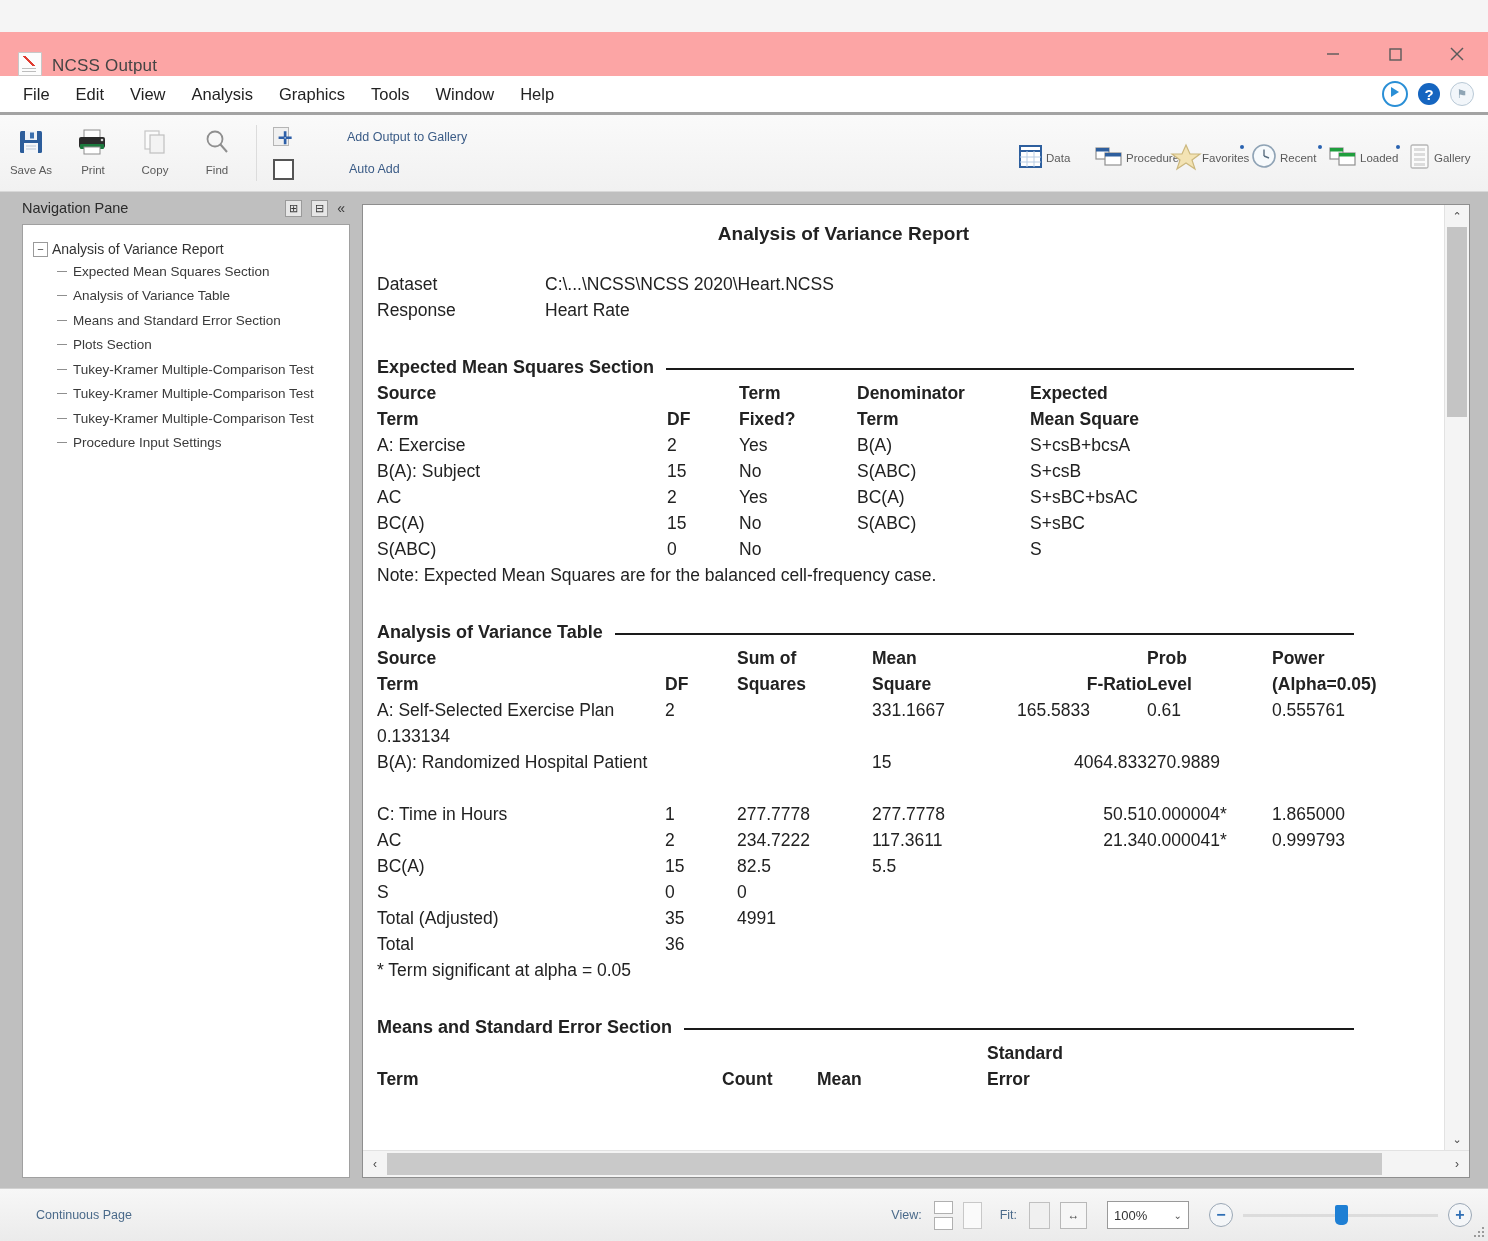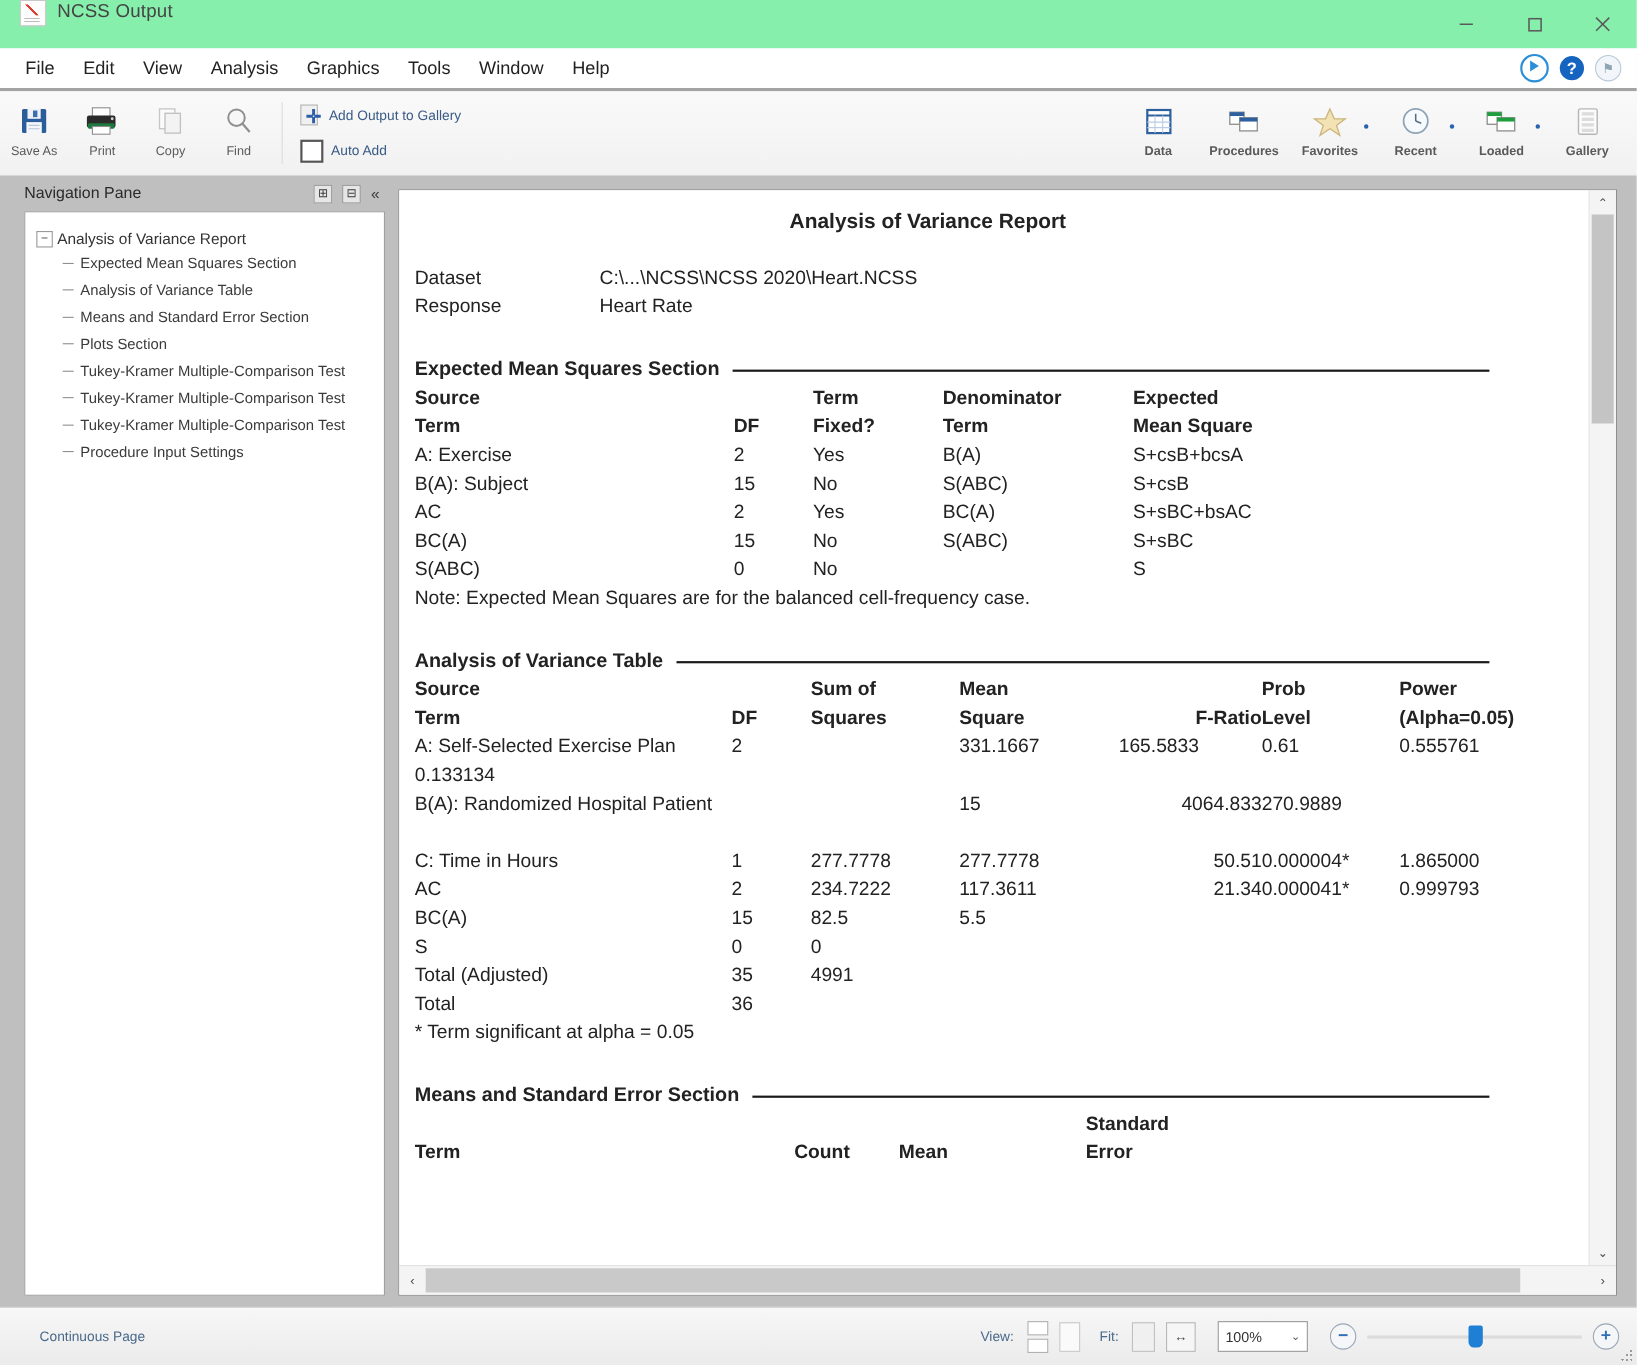--- a/index.html
+++ b/index.html
@@ -12,23 +12,24 @@
   .app {
     position: relative;
     width: 1488px; height: 1241px;
     background: #f5f5f5;
     display: flex; flex-direction: column;
   }
 
   
   .titlebar {
     height: 44px; flex: 0 0 44px;
-    background: #86efac;
-    display: flex; align-items: flex-start;
+    background: #fca5a5;
+    display: flex; align-items: flex-end;
     position: relative;
+    margin-top: 32px;
   }
   .title-icon {
     width: 22px; height: 22px;
     margin-left: 18px; margin-right: 10px;
     border: 1px solid #c8c8c8;
     background: #fcfcfc;
     position: relative; border-radius: 1px;
   }
   .title-icon::before {
     content: "";
@@ -116,44 +117,43 @@
   }
   .tb-glyph { height: 42px; display: flex; align-items: center; justify-content: center; }
   .tb-label { font-size: 11.5px; color: #5a5a5a; margin-top: 1px; }
   .tb-sep { width: 1px; background: #dcdcdc; margin: 10px 8px; }
 
   .tb-stack {
     display: flex; flex-direction: column; justify-content: center;
     padding-left: 8px; gap: 12px;
   }
   .tb-stack-row { display: flex; align-items: center; gap: 7px; }
-  .tb-stack-label { font-size: 12.5px; color: #3a5b86; white-space: nowrap; }
+  .tb-stack-label { font-size: 12.5px; color: #3a5b86; white-space: nowrap; margin-left: 48px; }
   .chkbox {
     width: 17px; height: 17px; border: 2px solid #555; background: #fff;
   }
   .gallery-add-ico { width: 19px; height: 20px; position: relative; }
   .gallery-add-ico .sheet {
     position: absolute; left: 0; top: 0; width: 14px; height: 17px;
     background: #f0f0f0; border: 1px solid #b5b5b5;
   }
   .gallery-add-ico .plus {
     position: absolute; left: 5px; top: 6px; width: 13px; height: 13px;
     color: #2d5fa8; font-size: 17px; line-height: 12px; font-weight: bold;
   }
 
   .tb-right {
     position: absolute; right: 6px; top: 0; bottom: 0;
     display: flex; align-items: stretch;
   }
   .tb-rbtn {
     width: 78px;
-    display: flex; flex-direction: column; align-items: center;
+    display: flex; flex-direction: row; align-items: center;
     justify-content: flex-start; padding-top: 8px;
     position: relative;
-    font-weight: bold;
   }
   .tb-rbtn .tb-glyph { height: 40px; }
   .dotcaret {
     position: absolute; right: 4px; top: 30px;
     width: 4px; height: 4px; border-radius: 50%; background: #2a62b0;
   }
 
   
   .body {
     flex: 1 1 auto;

